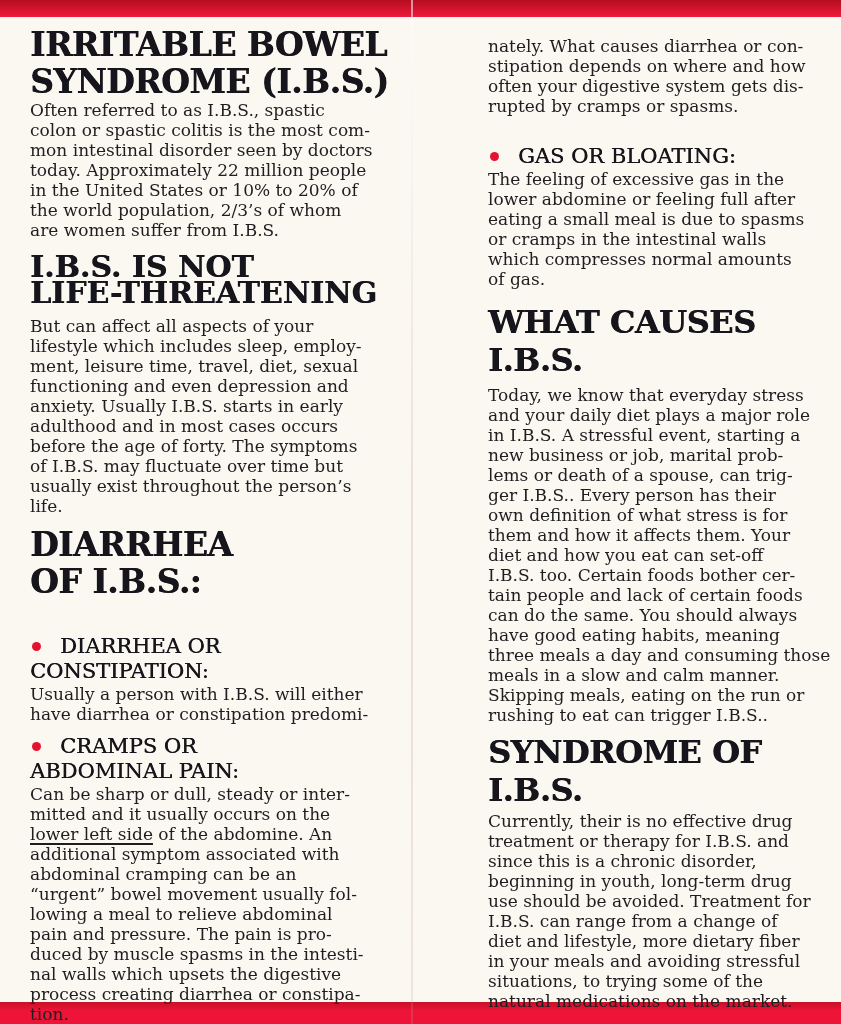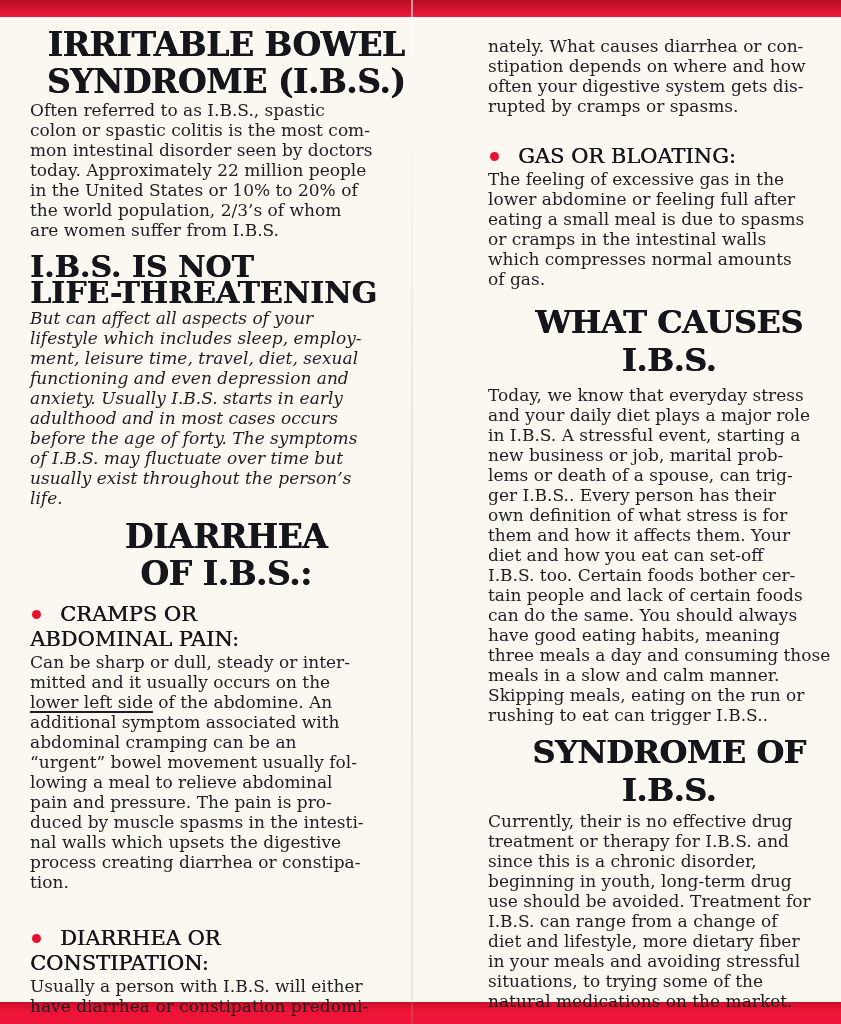--- a/index.html
+++ b/index.html
@@ -26,21 +26,20 @@
 
   .display-h {
     font-family:"DejaVu Serif", serif;
     font-weight:bold;
     color: var(--heading, #15151b);
     font-size:33px; line-height:37px;
     letter-spacing:-0.5px;
     margin:0;
     white-space:pre-line;
     text-shadow: 0.5px 0 0 var(--heading, #15151b);
-    text-align: center;
   }
   .h-right { font-size:32px; line-height:38px; }
   .sub-h {
     font-family:"DejaVu Serif", serif;
     font-weight:bold;
     color: var(--heading, #15151b);
     font-size:30px; line-height:26px;
     margin:14px 0 0 0;
     white-space:pre-line;
     text-shadow: 0.4px 0 0 var(--heading, #15151b);
@@ -85,58 +84,58 @@
     <p class="body m-t4">Often referred to as I.B.S., spastic
 colon or spastic colitis is the most com-
 mon intestinal disorder seen by doctors
 today. Approximately 22 million people
 in the United States or 10% to 20% of
 the world population, 2/3’s of whom
 are women suffer from I.B.S.</p>
 
     <h2 class="sub-h">I.B.S. IS NOT
 LIFE-THREATENING</h2>
-    <p class="body" style="margin-top:2px;font-style:italic;">But can affect all aspects of your
+    <p class="body" style="margin-top:10px;">But can affect all aspects of your
 lifestyle which includes sleep, employ-
 ment, leisure time, travel, diet, sexual
 functioning and even depression and
 anxiety. Usually I.B.S. starts in early
 adulthood and in most cases occurs
 before the age of forty. The symptoms
 of I.B.S. may fluctuate over time but
 usually exist throughout the person’s
 life.</p>
 
     <h2 class="display-h" style="margin-top:10px;">DIARRHEA
 OF I.B.S.:</h2>
+
+    <div class="bullet-block" style="margin-top:34px;">
+      <span class="bullet-dot"></span>
+      <h3 class="bullet-title">DIARRHEA OR
+CONSTIPATION:</h3>
+      <p class="body">Usually a person with I.B.S. will either
+have diarrhea or constipation predomi-</p>
+    </div>
 
     <div class="bullet-block" style="margin-top:10px;">
       <span class="bullet-dot"></span>
       <h3 class="bullet-title">CRAMPS OR
 ABDOMINAL PAIN:</h3>
       <p class="body"><span class="inline-part">Can be sharp or dull, steady or inter-
 mitted and it usually  occurs on the
 </span><span class="inline-part underlined">lower left side</span><span class="inline-part"> of the abdomine. An
 additional symptom associated with
 abdominal cramping can be an
 “urgent” bowel movement usually fol-
 lowing a meal to relieve abdominal
 pain and pressure. The pain is pro-
 duced by muscle spasms in the intesti-
 nal walls which upsets the digestive
 process creating diarrhea or constipa-
 tion.</span></p>
-    </div>
-
-    <div class="bullet-block" style="margin-top:34px;">
-      <span class="bullet-dot"></span>
-      <h3 class="bullet-title">DIARRHEA OR
-CONSTIPATION:</h3>
-      <p class="body">Usually a person with I.B.S. will either
-have diarrhea or constipation predomi-</p>
     </div>
   </div>
 
   <div class="col col-right">
     <p class="body">nately. What causes diarrhea or con-
 stipation depends on where and how
 often your digestive system gets dis-
 rupted by cramps or spasms.</p>
 
     <div class="bullet-block" style="margin-top:28px;">

